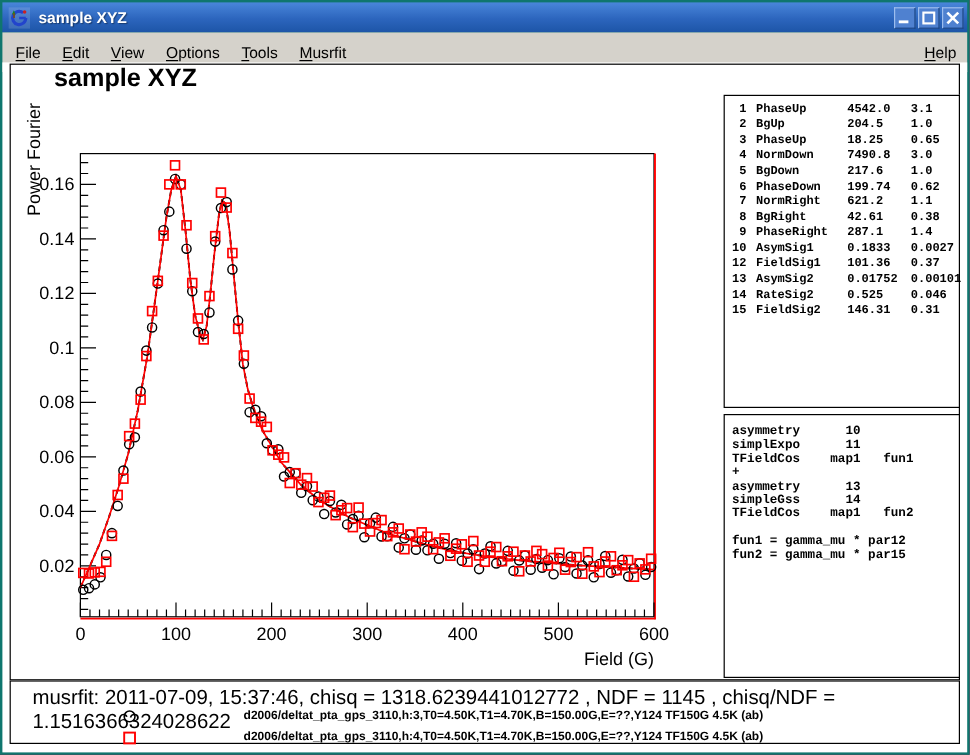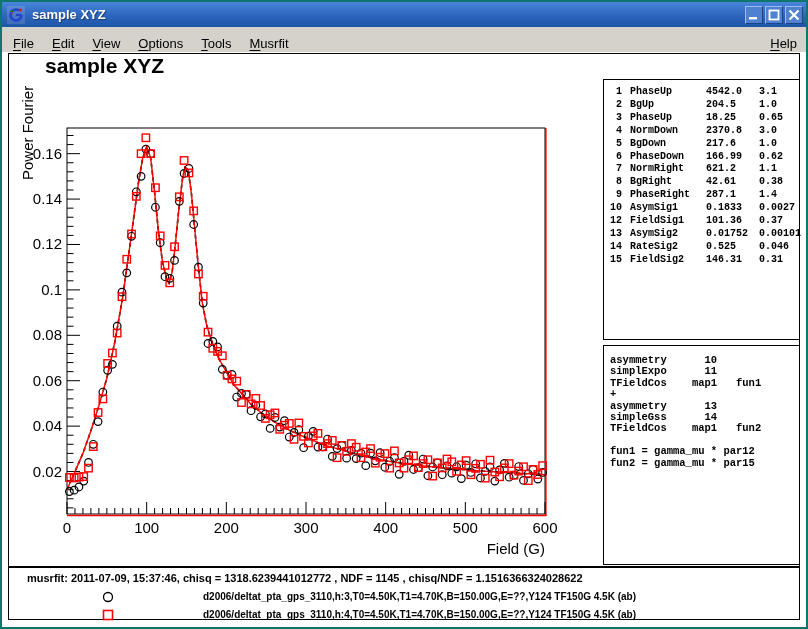--- a/index.html
+++ b/index.html
@@ -64,21 +64,21 @@
   .p-val{width:53px;margin-left:14px;flex:0 0 auto;}
   .p-err{flex:1;}
   .theory-box{left:601px;top:293px;width:197px;height:220px;padding:9px 15px 0 6px;
     font-size:10.5px;line-height:11.4px;white-space:pre;}
   
   .legend-pad{
     position:absolute;left:6px;top:515px;width:792px;height:53px;
     border:1px solid #000;background:#fff;
   }
   .status-line{
-    position:absolute;left:18px;top:4px;font-size:11px;font-weight:bold;color:#000;
+    position:absolute;left:18px;top:4px;font-size:17px;font-weight:normal;color:#000;
   }
   .legend-entry{position:absolute;height:16px;}
   .legend-marker{position:absolute;left:91px;top:0;}
   .legend-label{position:absolute;left:194px;top:2px;font-size:10px;font-weight:bold;white-space:nowrap;}
 </style>
 </head>
 <body>
 
 <div class="window">
 
@@ -456,23 +456,23 @@
           <rect x="536.91" y="409.9364705882353" width="7.4" height="7.4" stroke-width="1.4" fill="none" stroke="#ff0000"></rect>
         </g>
       </svg>
 
     <div class="plot-title">sample XYZ</div>
 
     <div class="pave param-box" id="param-box">
         <div class="param-row"><span class="p-num">1</span><span class="p-name">PhaseUp</span><span class="p-val">4542.0</span><span class="p-err">3.1</span></div>
         <div class="param-row"><span class="p-num">2</span><span class="p-name">BgUp</span><span class="p-val">204.5</span><span class="p-err">1.0</span></div>
         <div class="param-row"><span class="p-num">3</span><span class="p-name">PhaseUp</span><span class="p-val">18.25</span><span class="p-err">0.65</span></div>
-        <div class="param-row"><span class="p-num">4</span><span class="p-name">NormDown</span><span class="p-val">2370.8</span><span class="p-err">3.0</span></div>
+        <div class="param-row"><span class="p-num">4</span><span class="p-name">NormDown</span><span class="p-val">7490.8</span><span class="p-err">3.0</span></div>
         <div class="param-row"><span class="p-num">5</span><span class="p-name">BgDown</span><span class="p-val">217.6</span><span class="p-err">1.0</span></div>
-        <div class="param-row"><span class="p-num">6</span><span class="p-name">PhaseDown</span><span class="p-val">166.99</span><span class="p-err">0.62</span></div>
+        <div class="param-row"><span class="p-num">6</span><span class="p-name">PhaseDown</span><span class="p-val">199.74</span><span class="p-err">0.62</span></div>
         <div class="param-row"><span class="p-num">7</span><span class="p-name">NormRight</span><span class="p-val">621.2</span><span class="p-err">1.1</span></div>
         <div class="param-row"><span class="p-num">8</span><span class="p-name">BgRight</span><span class="p-val">42.61</span><span class="p-err">0.38</span></div>
         <div class="param-row"><span class="p-num">9</span><span class="p-name">PhaseRight</span><span class="p-val">287.1</span><span class="p-err">1.4</span></div>
         <div class="param-row"><span class="p-num">10</span><span class="p-name">AsymSig1</span><span class="p-val">0.1833</span><span class="p-err">0.0027</span></div>
         <div class="param-row"><span class="p-num">12</span><span class="p-name">FieldSig1</span><span class="p-val">101.36</span><span class="p-err">0.37</span></div>
         <div class="param-row"><span class="p-num">13</span><span class="p-name">AsymSig2</span><span class="p-val">0.01752</span><span class="p-err">0.00101</span></div>
         <div class="param-row"><span class="p-num">14</span><span class="p-name">RateSig2</span><span class="p-val">0.525</span><span class="p-err">0.046</span></div>
         <div class="param-row"><span class="p-num">15</span><span class="p-name">FieldSig2</span><span class="p-val">146.31</span><span class="p-err">0.31</span></div>
       </div>
 

